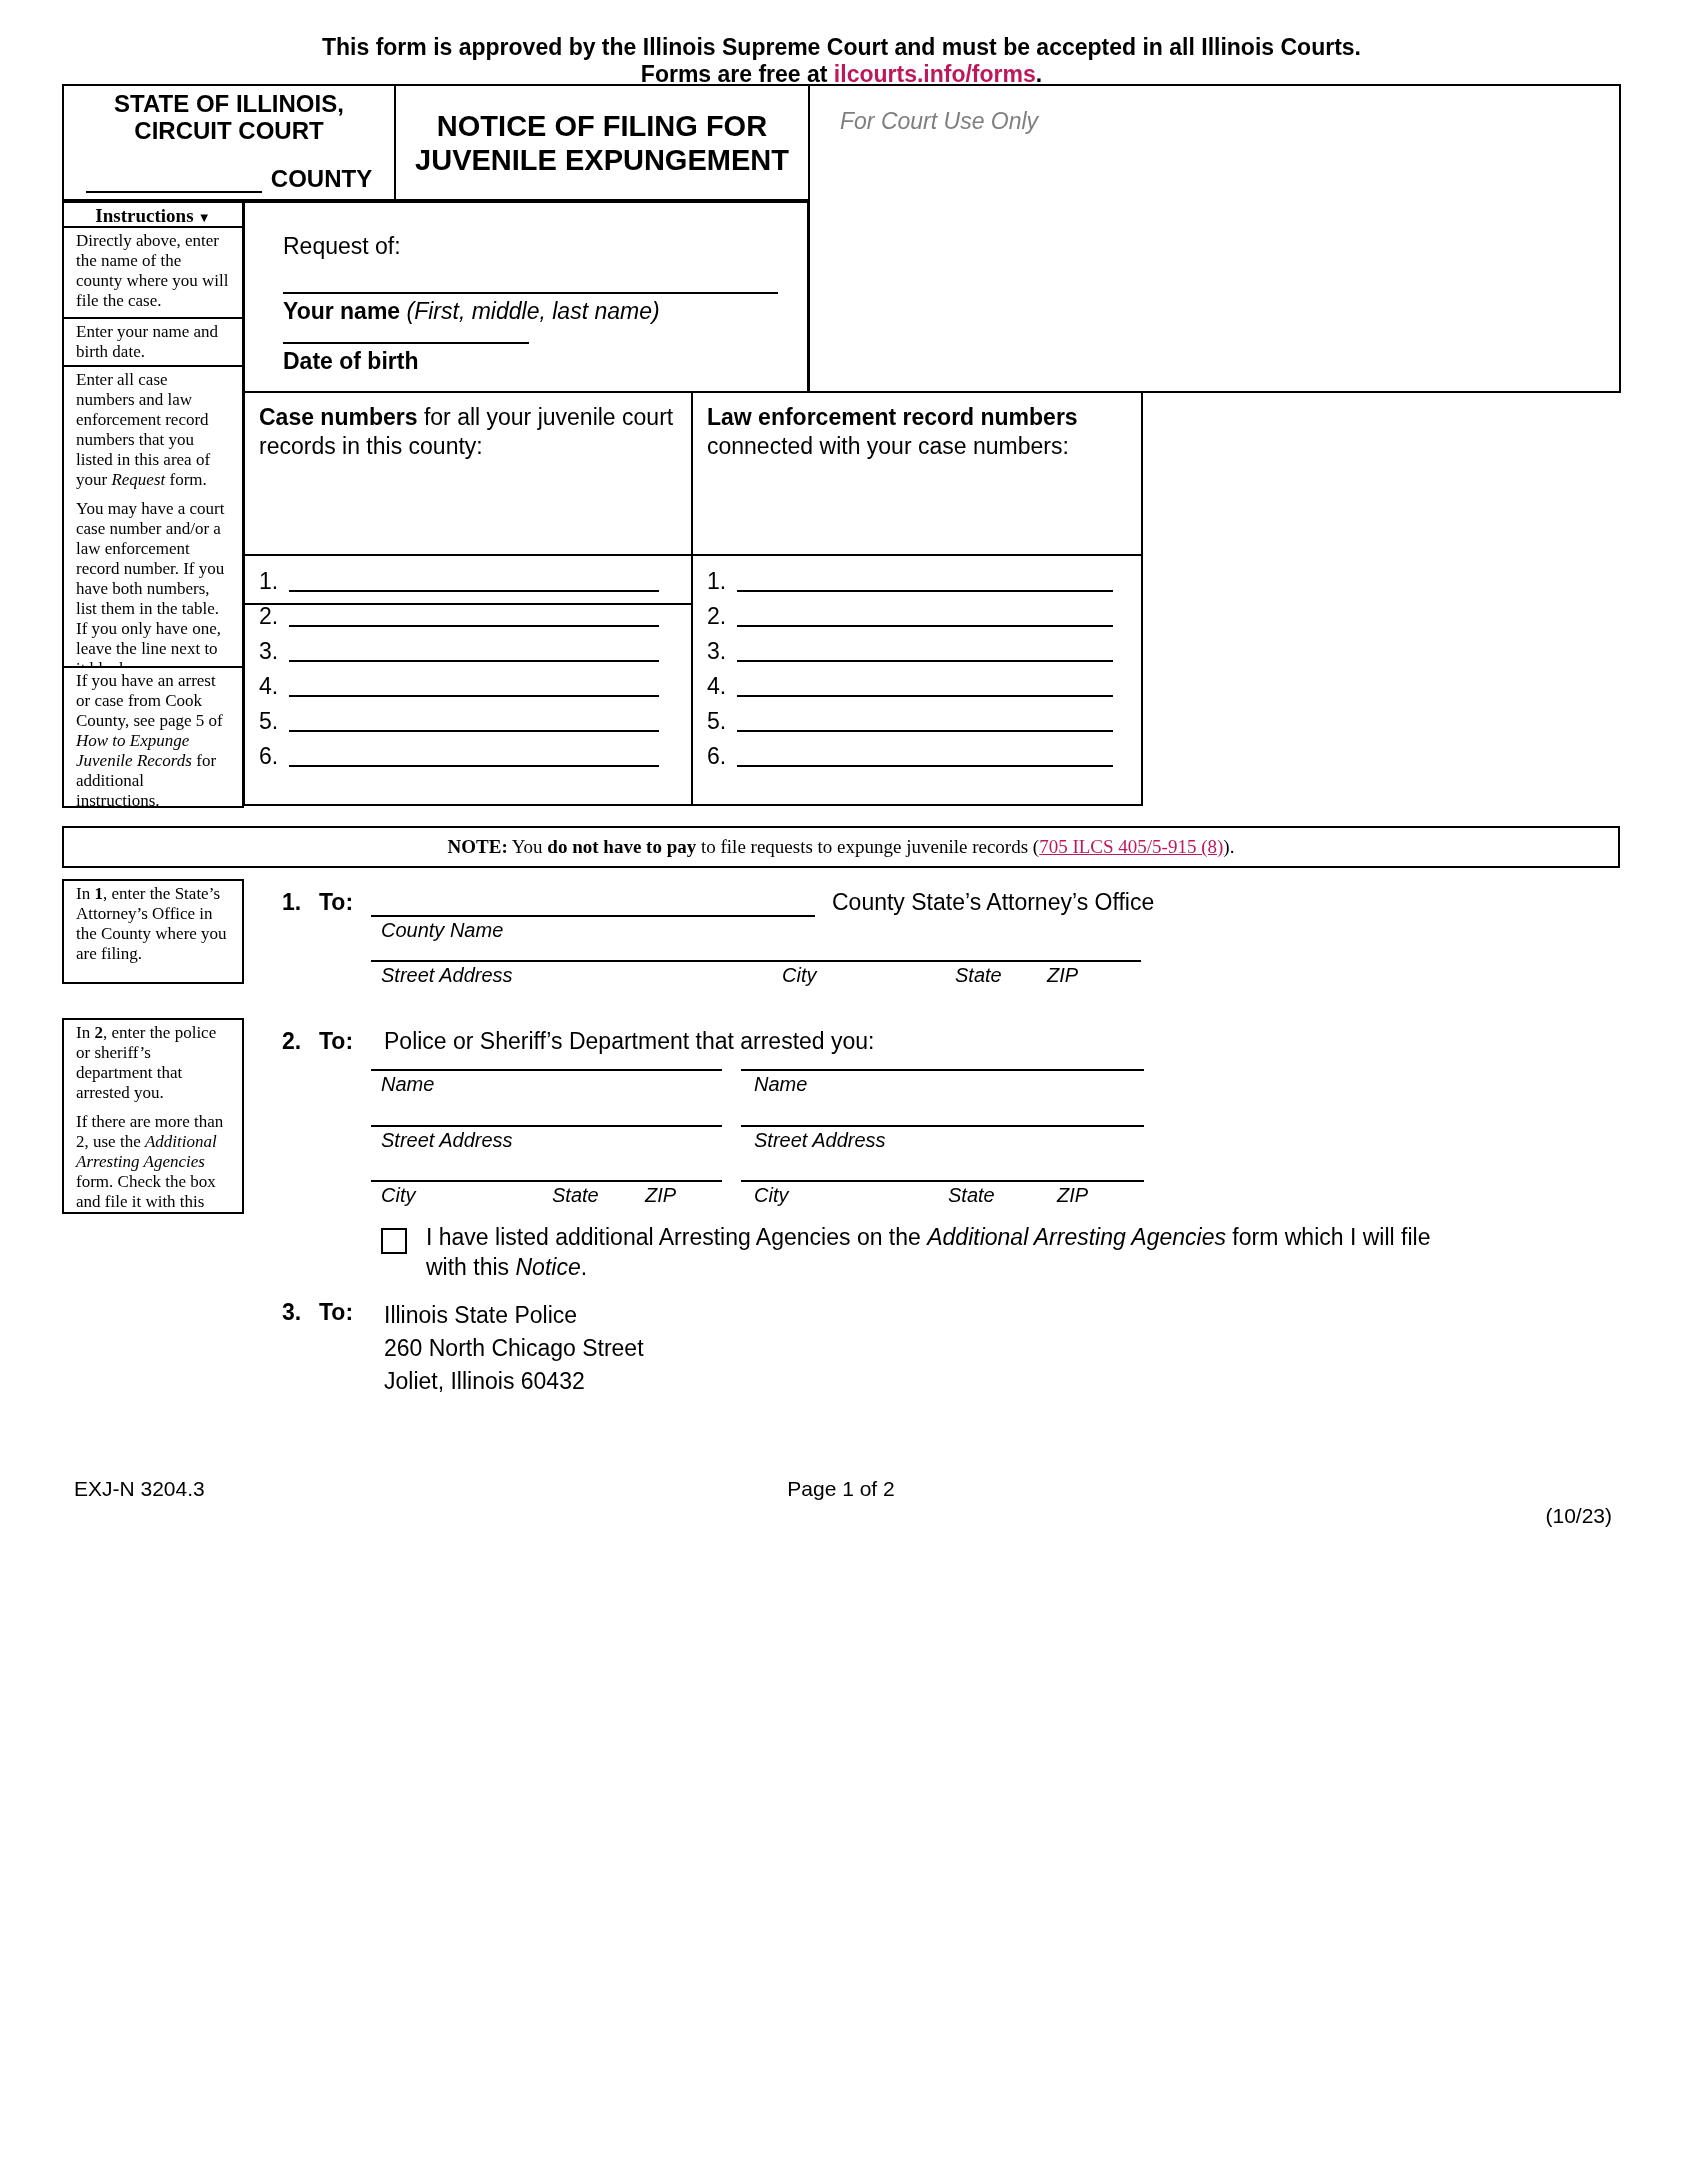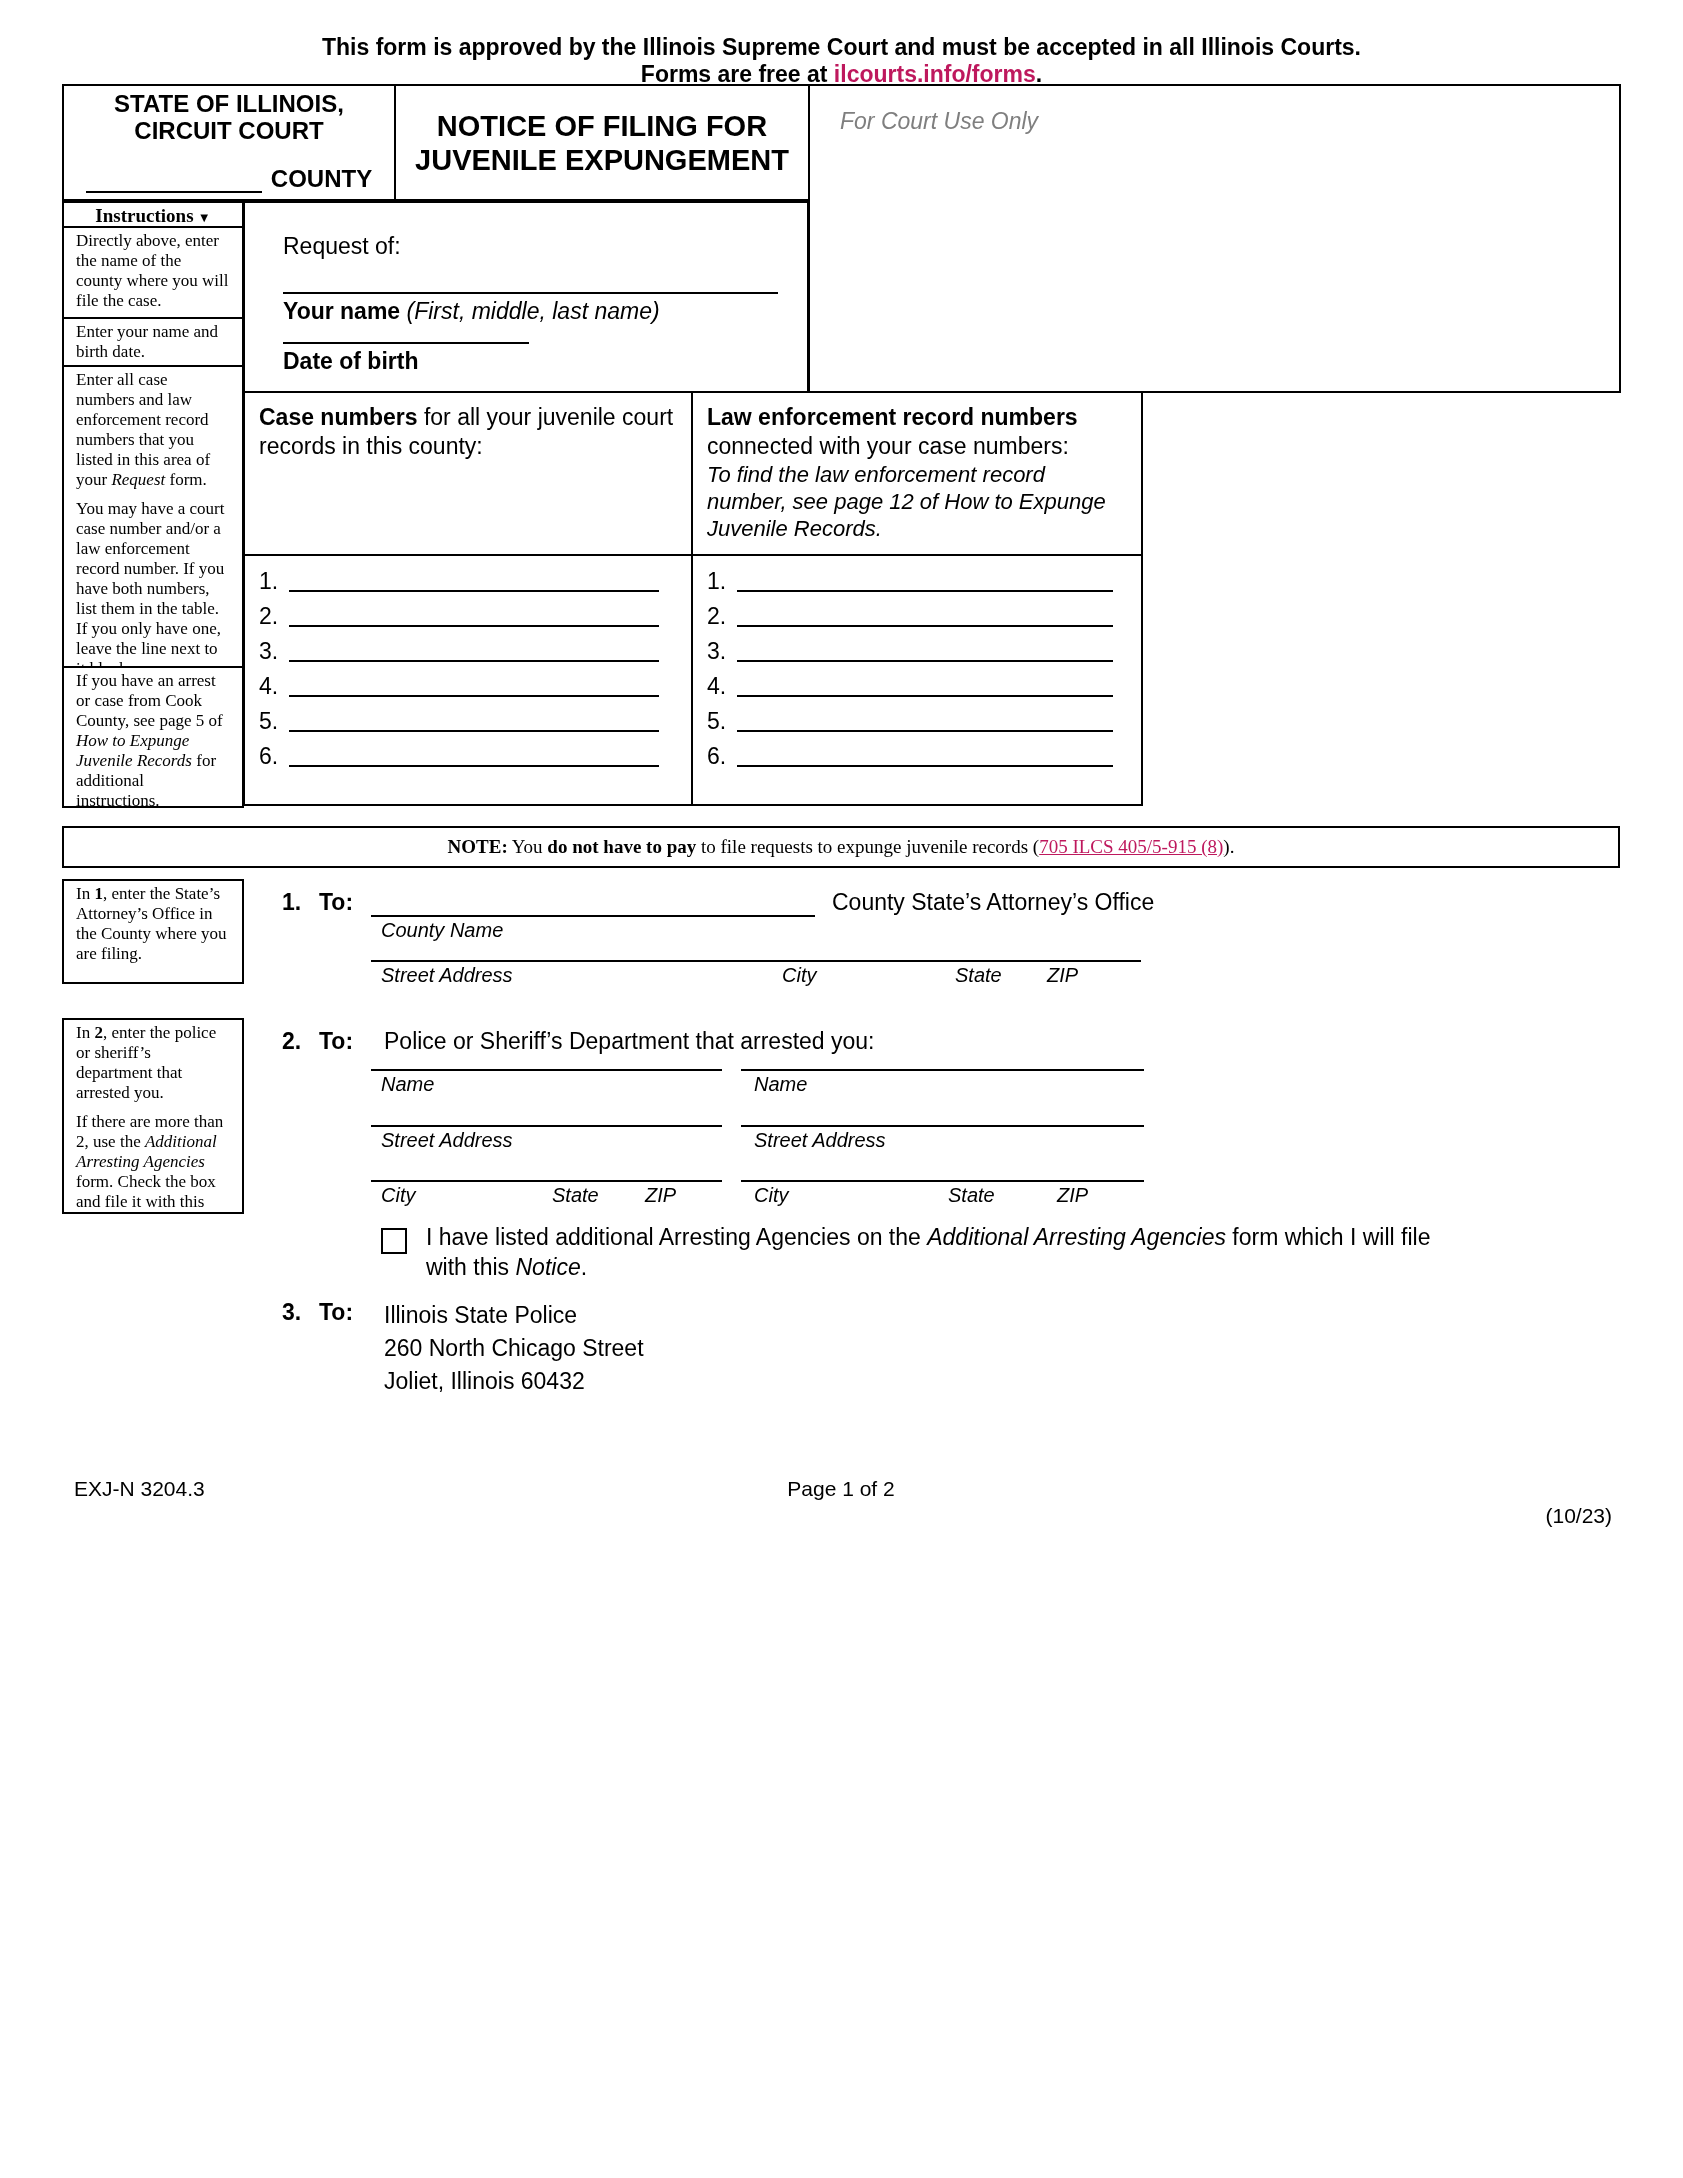--- a/index.html
+++ b/index.html
@@ -85,30 +85,29 @@
   <div class="box" style="left:243px;top:201px;width:566px;height:192px;">
     <div class="abs fs-body" style="left:38px;top:30px;">Request of:</div>
     <div class="hline" style="left:38px;top:89px;width:495px;"></div>
     <div class="abs fs-body" style="left:38px;top:95px;">
       <span class="b">Your name</span><span class="i"> (First, middle, last name)</span>
     </div>
     <div class="hline" style="left:38px;top:139px;width:246px;"></div>
     <div class="abs fs-body b" style="left:38px;top:145px;">Date of birth</div>
   </div>
 
-  <div class="box" style="left:243px;top:391px;width:450px;height:165px;padding:10px 14px;">
+  <div class="box" style="left:243px;top:391px;width:450px;height:214px;padding:10px 14px;">
     <div class="fs-body" style="line-height:29px;">
       <span class="b">Case numbers</span><span> for all your juvenile court records in this county:</span>
     </div>
   </div>
   <div class="box" style="left:691px;top:391px;width:452px;height:165px;padding:10px 14px;">
     <div class="fs-body" style="line-height:29px;">
       <div><span class="b">Law enforcement record numbers</span></div>
       <div>connected with your case numbers:</div>
-      <div class="i" style="font-size:22px;line-height:27px;">To find the law enforcement record number, see page 12 of How to Expunge Juvenile Records.</div>
     </div>
   </div>
 
   <div class="rows-box" style="left:243px;top:554px;width:450px;height:252px;padding-left:14px;">
     <div class="num-row">
       <span class="row-num">1.</span>
       <span class="row-line" style="margin-right:32px;"></span>
     </div>
     <div class="num-row">
       <span class="row-num">2.</span>

